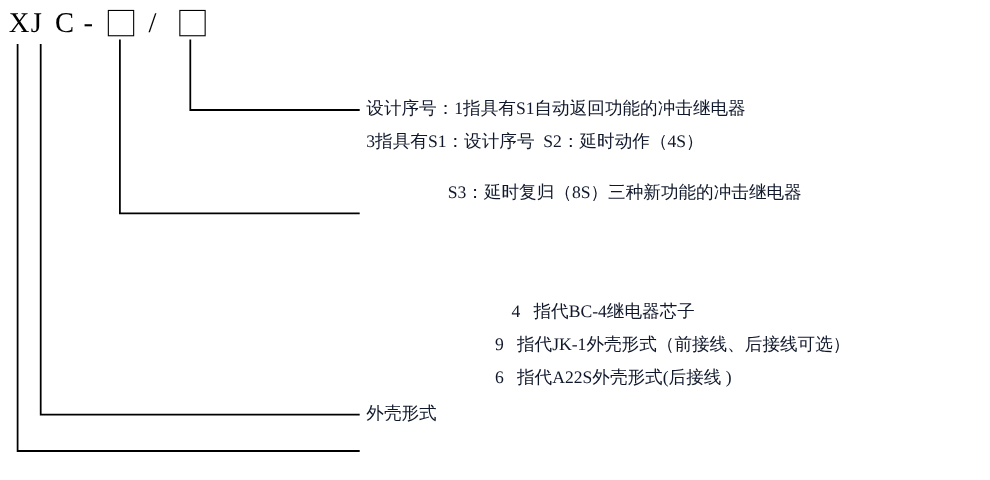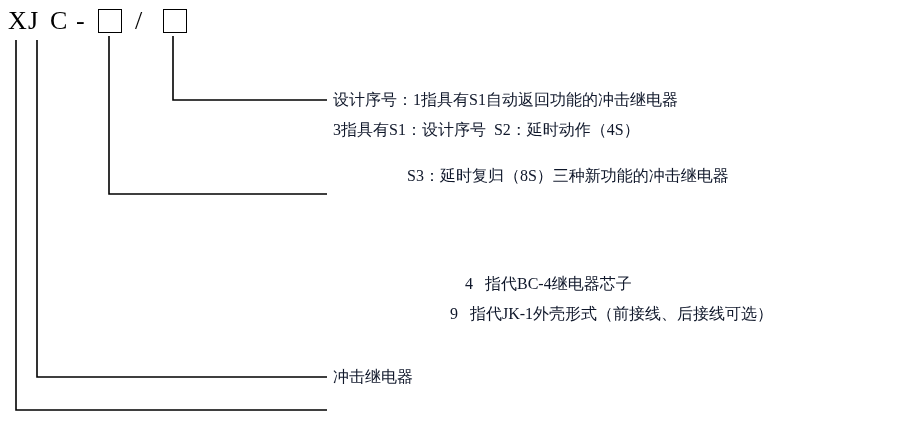--- a/index.html
+++ b/index.html
@@ -67,16 +67,17 @@
 
   <span class="box-sq" style="left:98px;  top:9px; width:22px; height:22px;"></span>
   <span class="box-sq" style="left:163px; top:9px; width:22px; height:22px;"></span>
 
   <span class="txt" style="left:333px; top:88px;">设计序号：1指具有S1自动返回功能的冲击继电器</span>
   <span class="txt" style="left:333px; top:118px;">3指具有S1：设计序号  S2：延时动作（4S）</span>
   <span class="txt" style="left:407px; top:148px;margin-top:16px;">S3：延时复归（8S）三种新功能的冲击继电器</span>
 
   <span class="txt" style="left:450px; top:272px;margin-left:15px;">4   指代BC-4继电器芯子</span>
   <span class="txt" style="left:450px; top:302px;">9   指代JK-1外壳形式（前接线、后接线可选）</span>
+  <span class="txt" style="left:450px; top:332px;">6   指代A22S外壳形式(后接线 )</span>
 
-  <span class="txt" style="left:333px; top:365px;">冲击继电器</span>
+  <span class="txt" style="left:333px; top:365px;">外壳形式</span>
 
 </div>
 
 </body></html>

